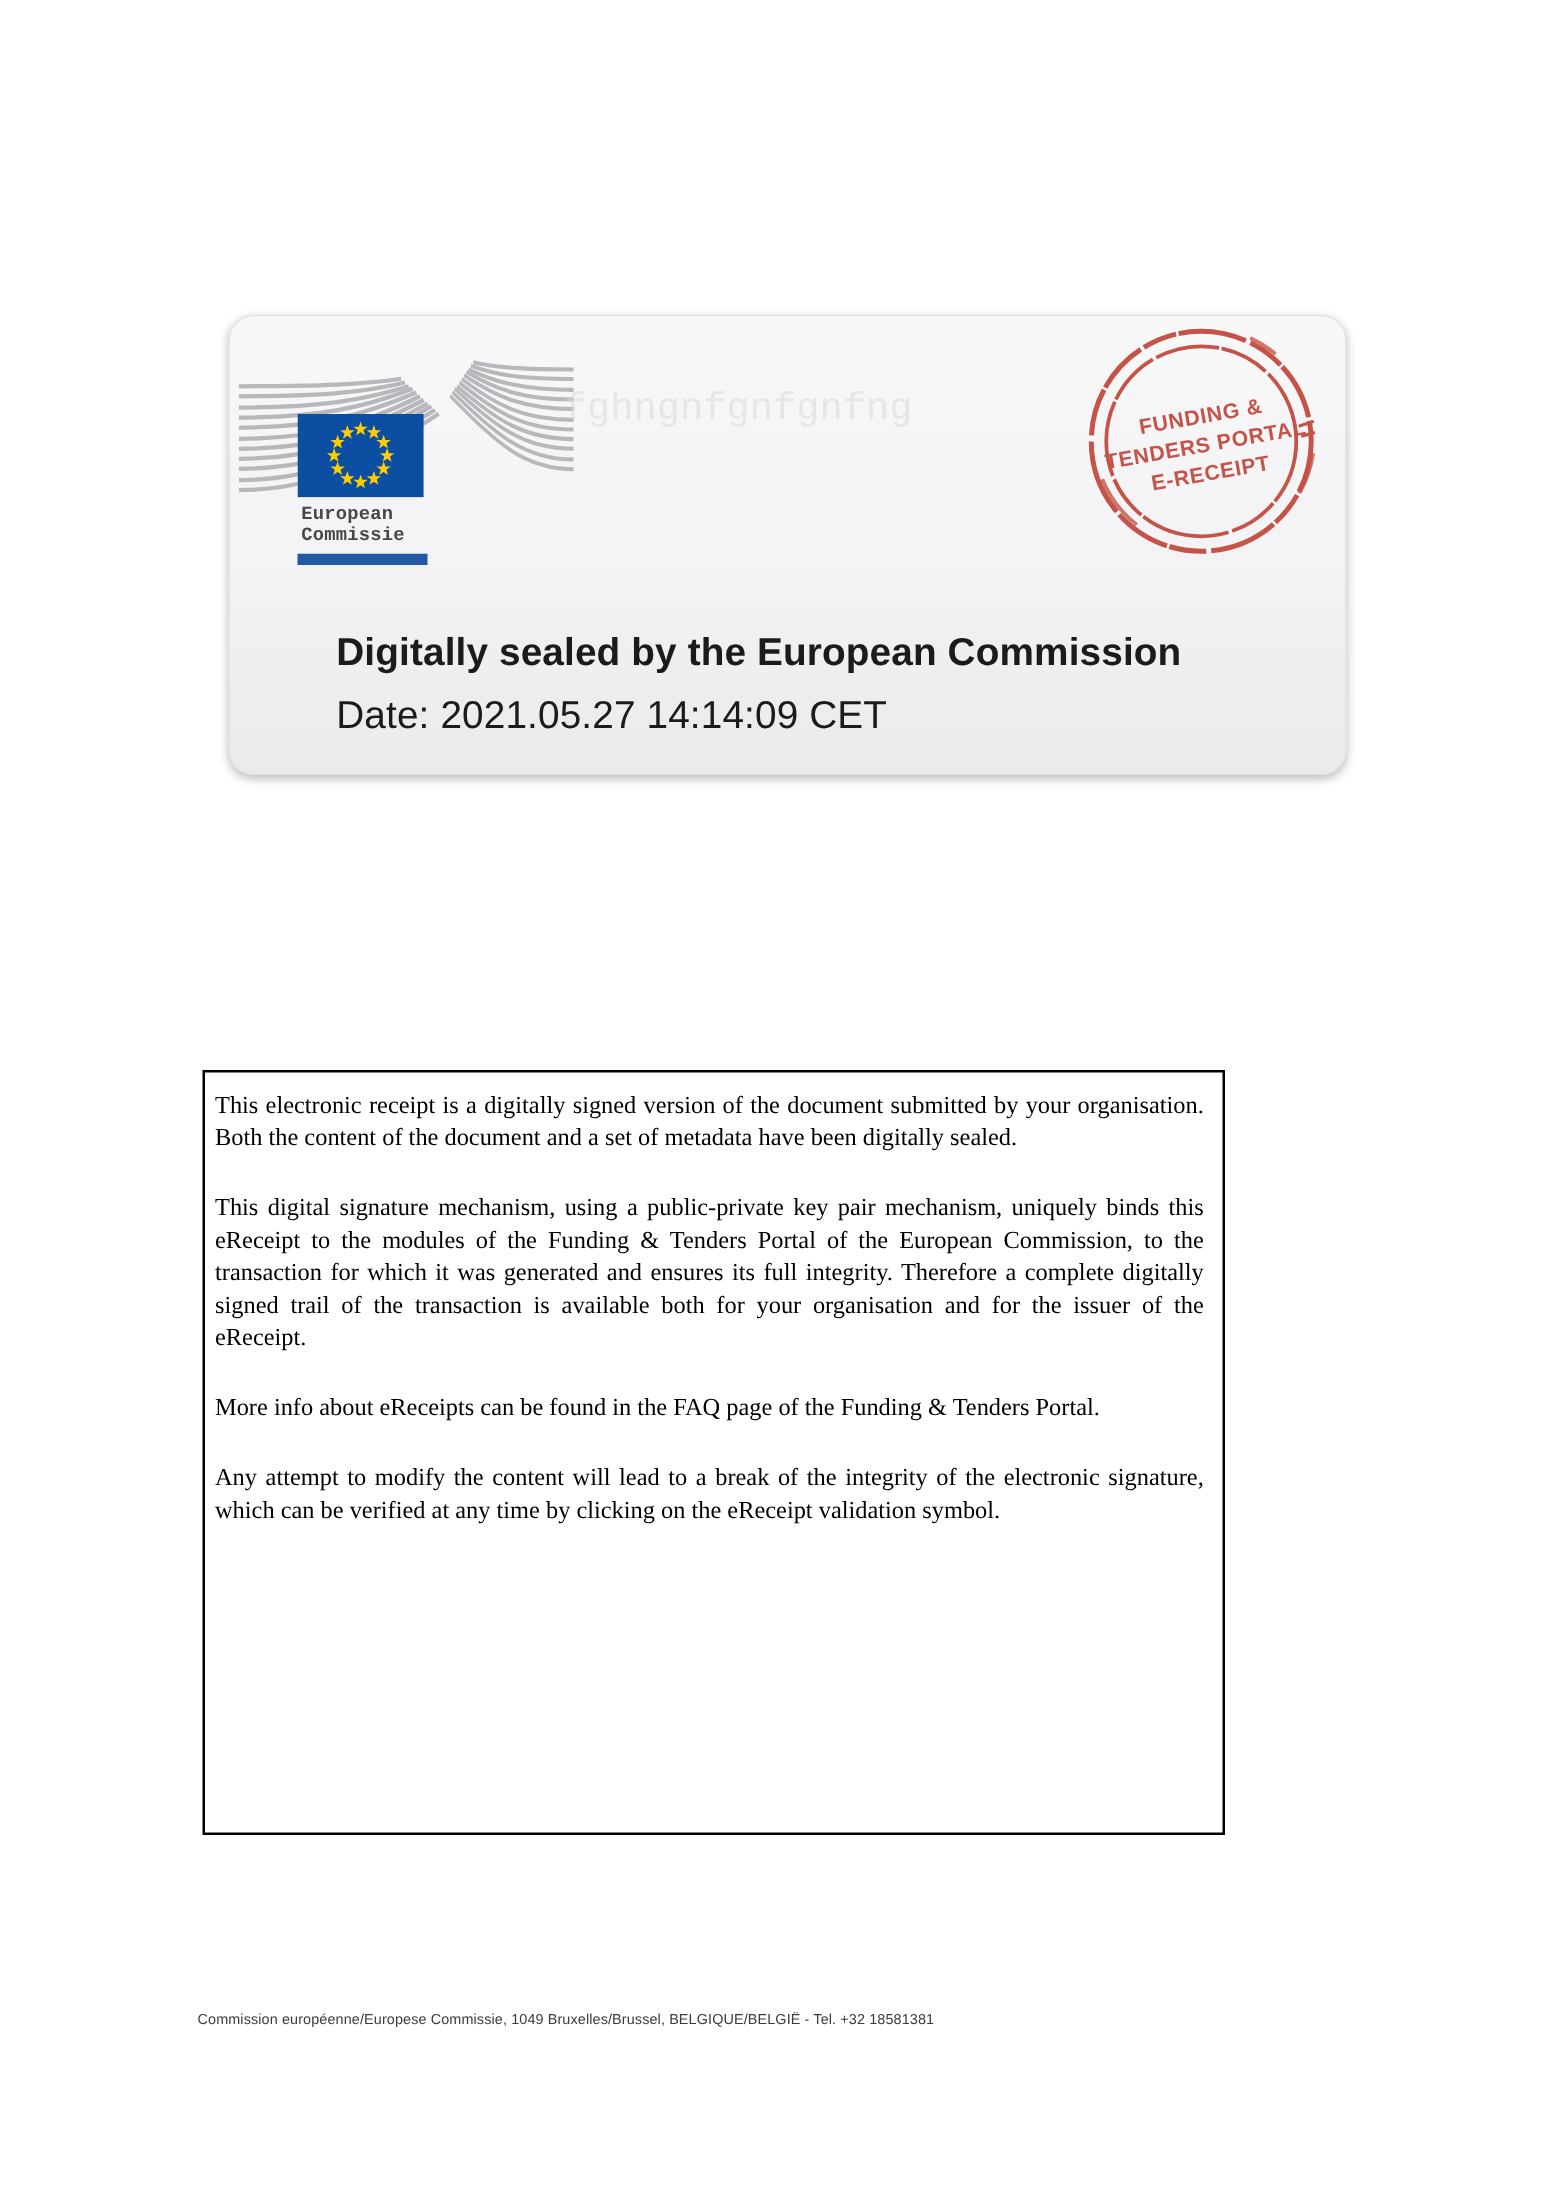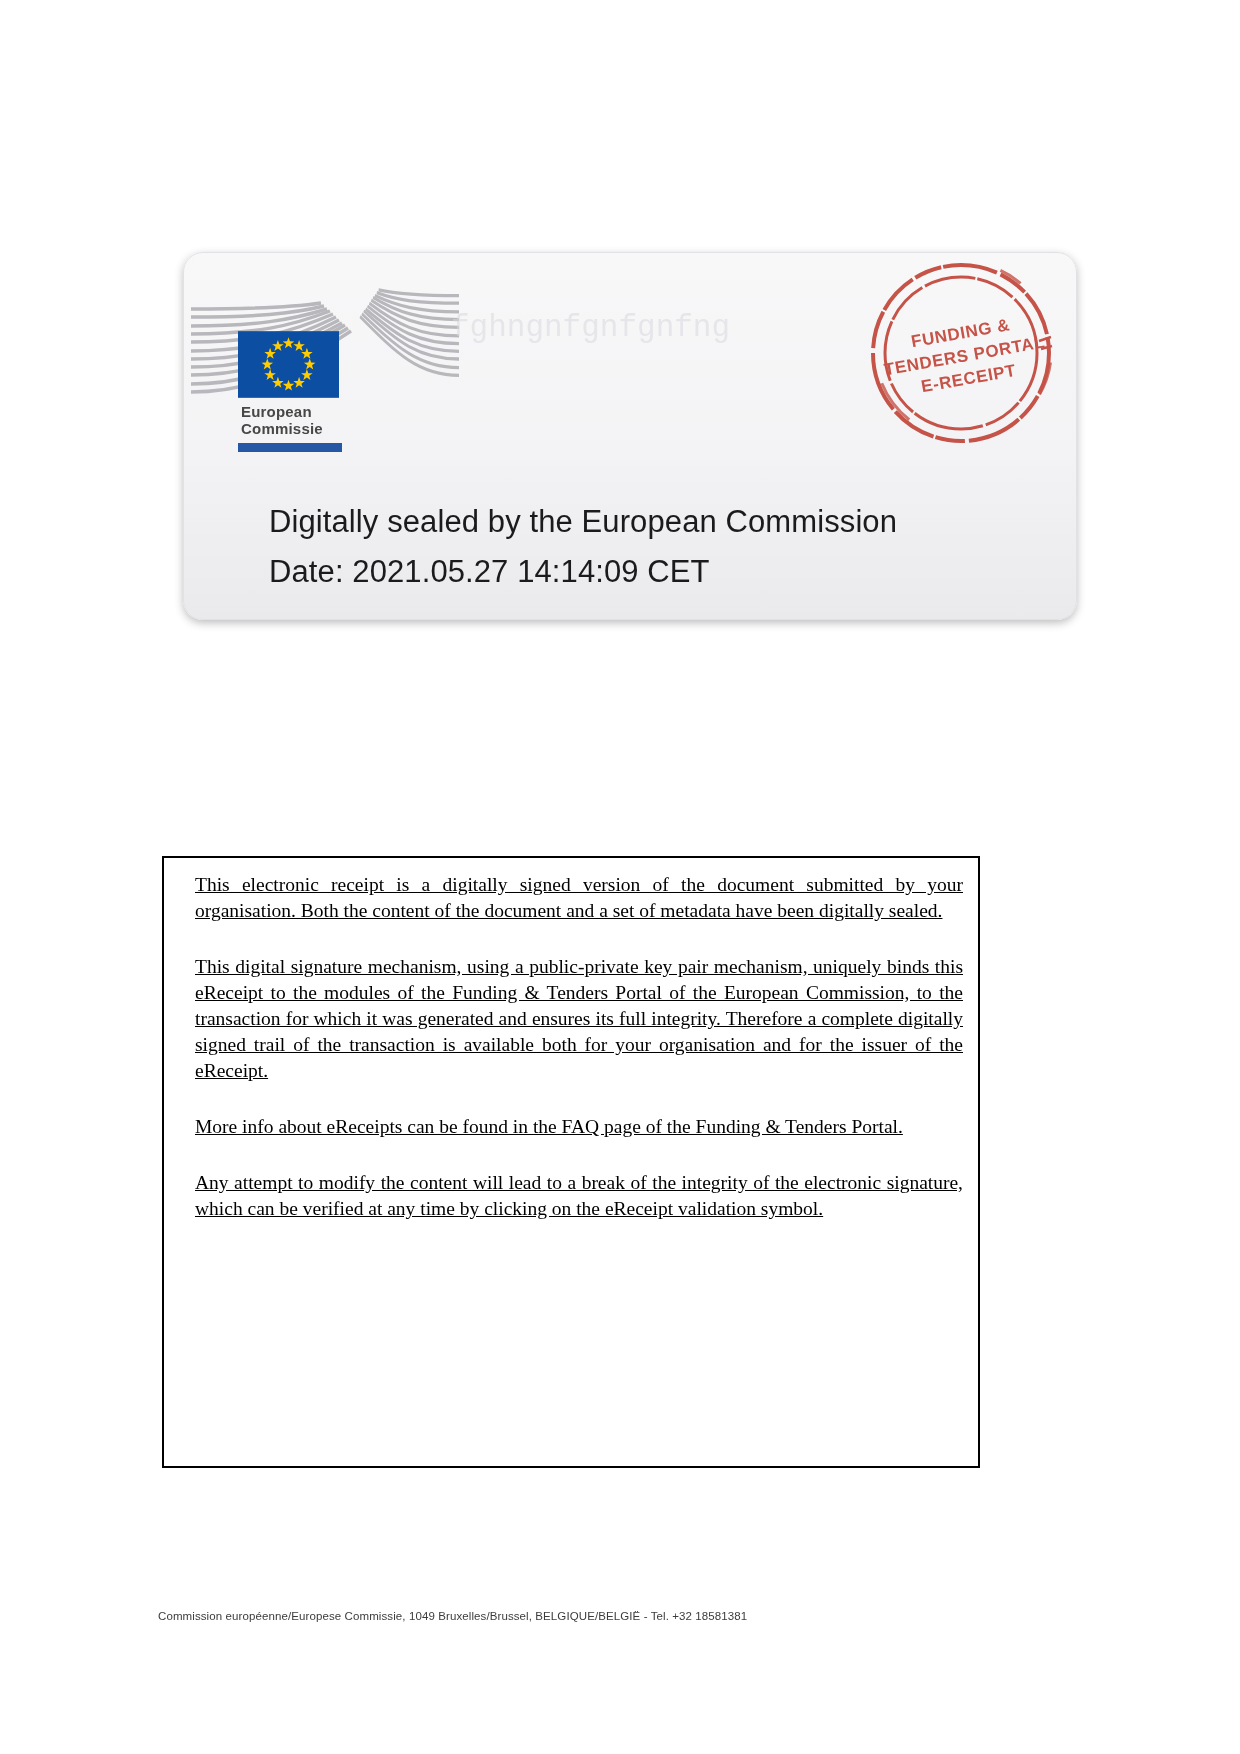--- a/index.html
+++ b/index.html
@@ -14,47 +14,46 @@
     border-radius:20px;
     background:linear-gradient(180deg,#f8f8f9 0%,#f3f3f5 55%,#eaeaed 100%);
     border:1px solid #e2e2e6;
     box-shadow:0 3px 8px rgba(40,40,45,0.30);
   }
   .lines-left { position:absolute; left:7px; top:44px; width:165px; height:104px; }
   .lines-right { position:absolute; left:173px; top:31px; width:102px; height:100px; transform:scaleX(-1); }
   .eu-flag { position:absolute; left:54px; top:78px; width:101px; height:67px; display:block; }
   .ec-name {
     position:absolute; left:57px; top:150px;
-    font-family:Liberation Sans, sans-serif; font-size:15px; line-height:17px;
+    font-family:Liberation Mono, monospace; font-size:15px; line-height:17px;
     font-weight:600; color:#474747; letter-spacing:0.2px;
   }
   .ec-bar { position:absolute; left:54px; top:190px; width:104px; height:9px; background:#2458a5; }
   .watermark {
     position:absolute; left:267px; top:57px;
     font-family:Liberation Mono, monospace; font-size:31px; color:#d9d9e0; opacity:0.55;
   }
   .stamp { position:absolute; left:682px; top:5px; width:190px; height:190px; opacity:0.92; }
   .stamp text {
     font-family:"Liberation Sans", sans-serif; font-size:17px; font-weight:700;
     letter-spacing:0.6px; fill:#c2463a;
   }
   .seal-title, .seal-date {
     position:absolute; left:85px;
     font-family:"Liberation Sans", sans-serif; font-size:31px; line-height:38px;
     color:#1b1b1e; letter-spacing:0.1px; white-space:nowrap;
   }
-  .seal-title { top:250px; }
+  .seal-title { top:250px;font-weight:bold; }
   .seal-date  { top:300px; }
 
   
   .receipt-box {
     position:absolute; left:162px; top:856px; width:818px; height:612px;
     border:2px solid #000; box-sizing:border-box;
-    padding:14px 15px 0 31px;
-    text-decoration:underline;
+    padding:14px 15px 0 8px;
   }
   .receipt-box p {
     margin:0 0 30px 0;
     font-family:"Liberation Serif", serif; font-size:19.5px; line-height:26px;
     color:#000; text-align:justify;
   }
   .link-line { text-align:left !important; }
   .link-line a { color:#0b0bea; text-decoration:underline; }
 
   

